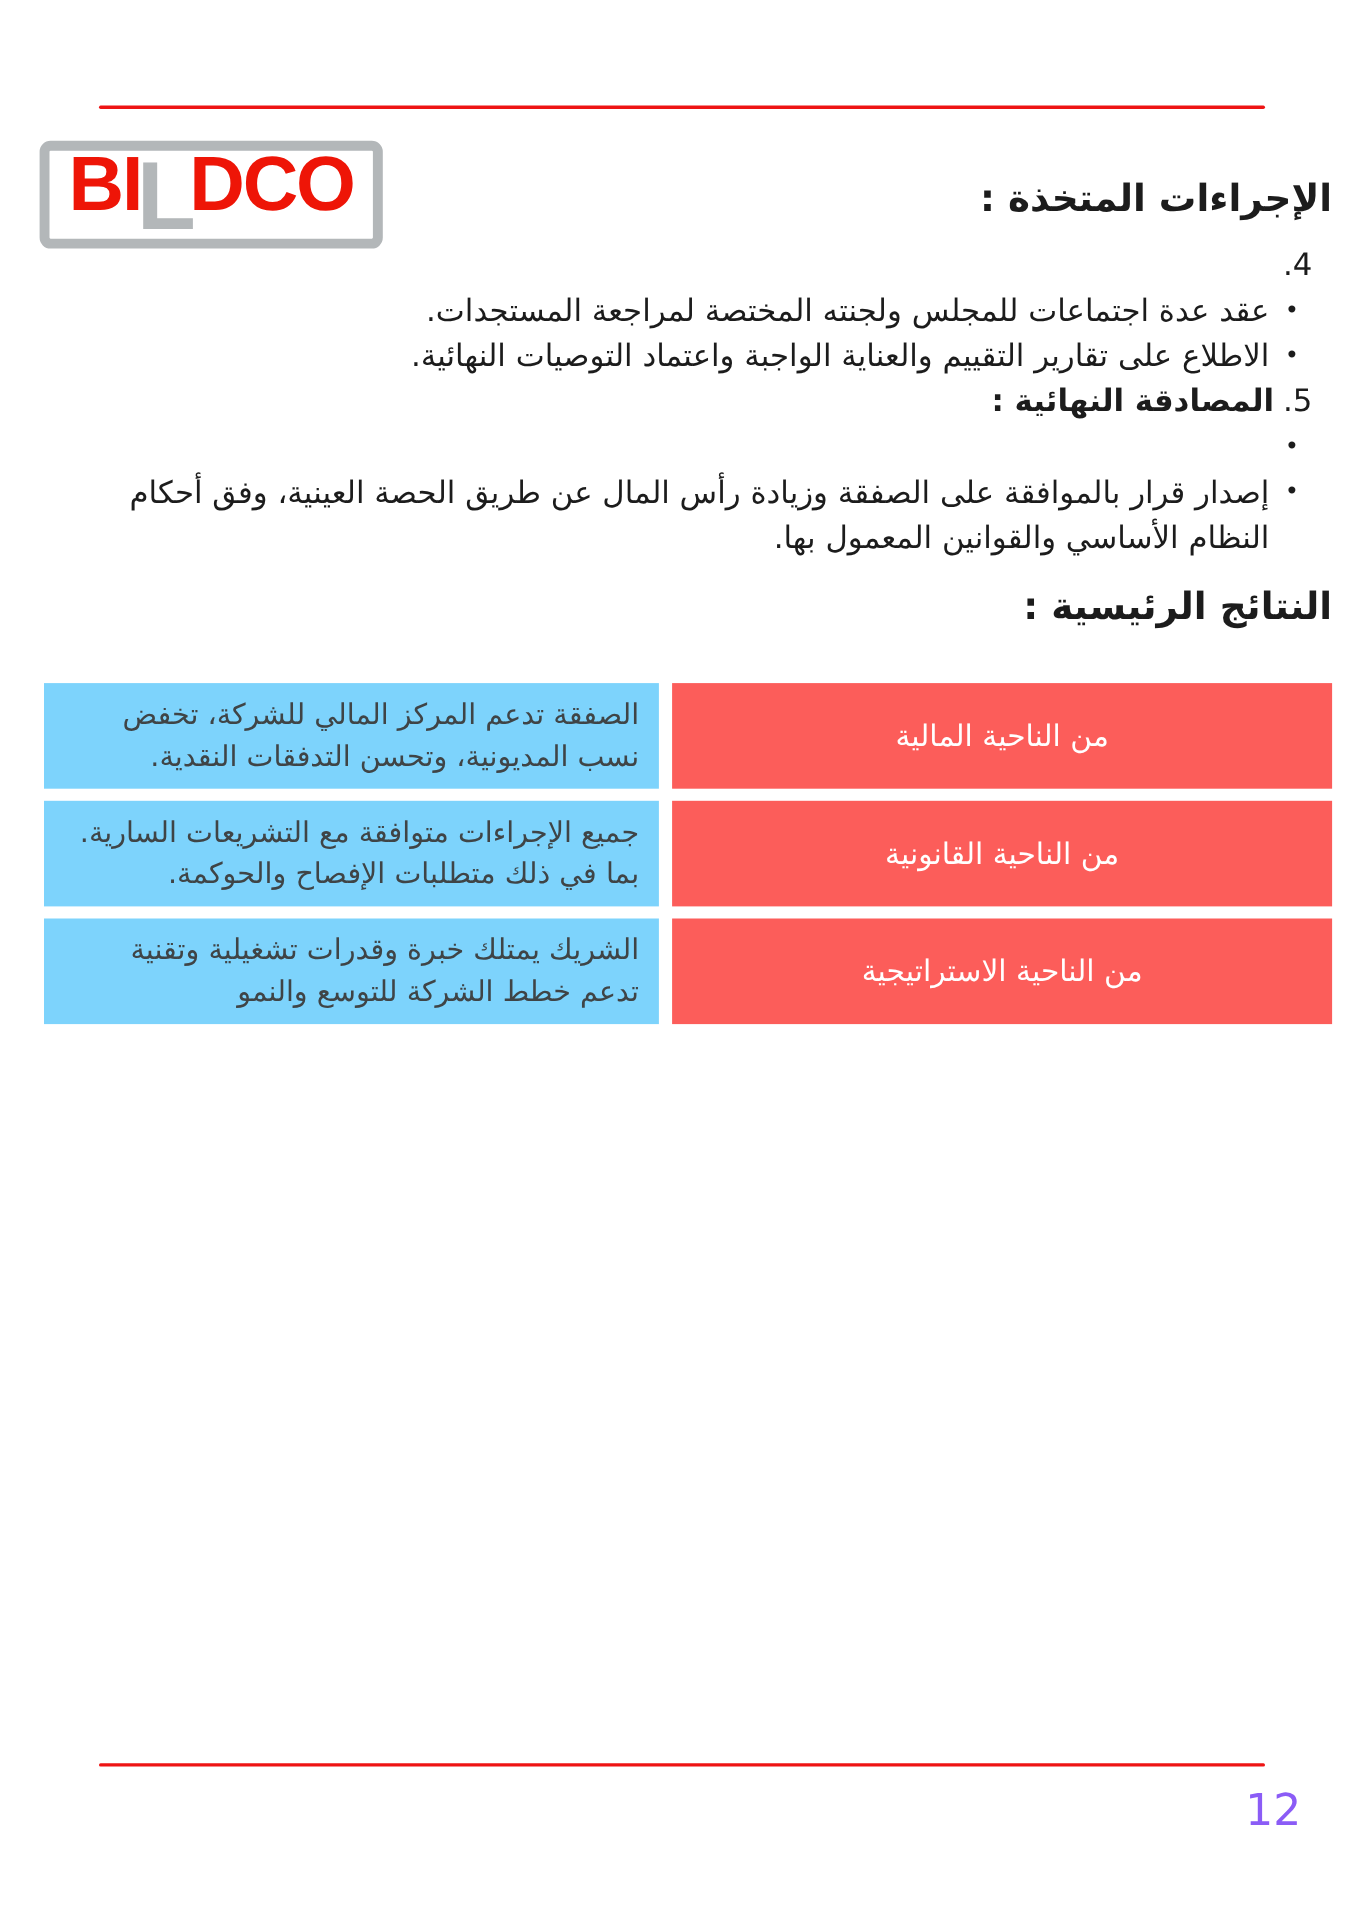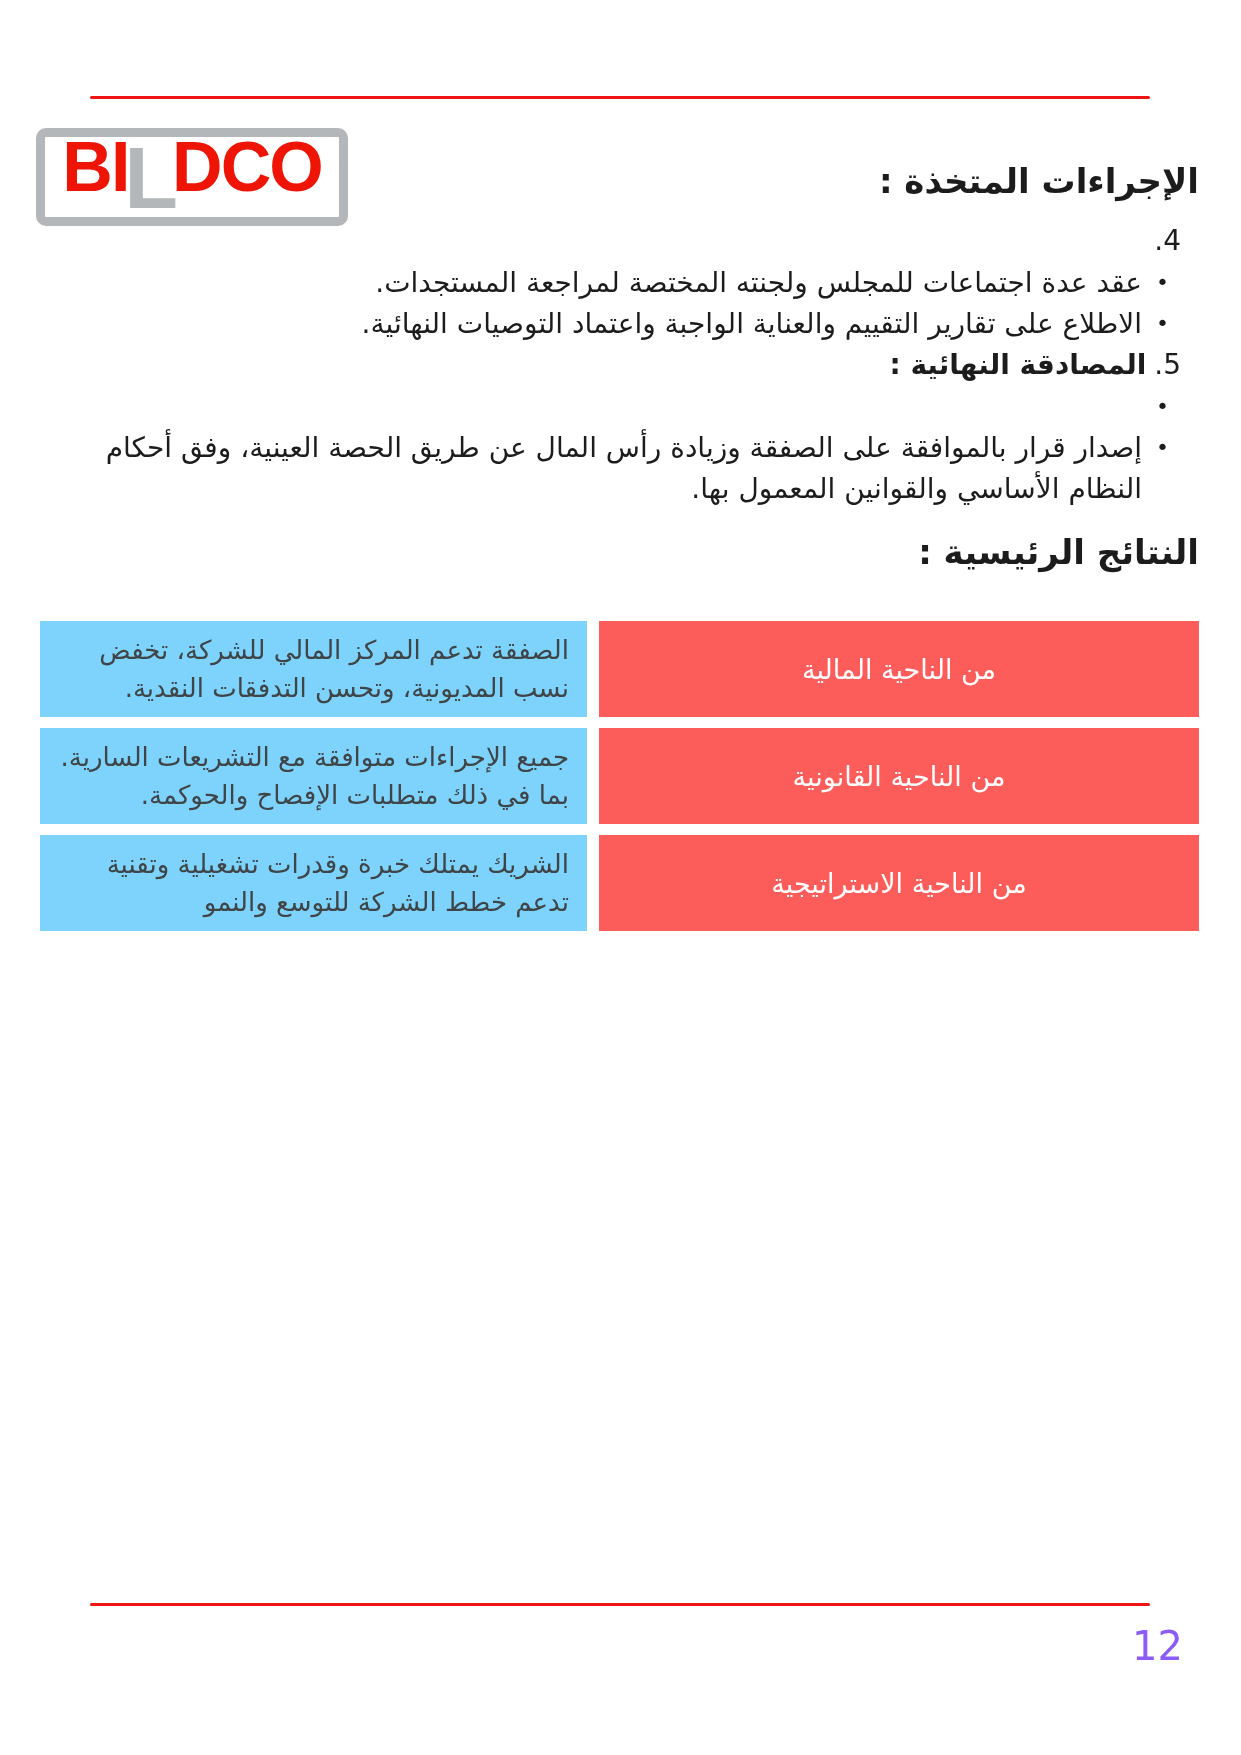--- a/index.html
+++ b/index.html
@@ -16,21 +16,21 @@
   .logo{position:absolute;left:36px;top:128px;width:312px;height:98px;}
   .logo-frame{position:absolute;inset:0;border:9px solid #b3b7b9;border-radius:10px;box-sizing:border-box;}
   .logo-text{
     position:absolute;top:4px;left:0;right:0;display:flex;align-items:flex-start;justify-content:center;
     font-family:"Liberation Sans", sans-serif;font-weight:bold;line-height:1;letter-spacing:-2px;
   }
   .logo-red{color:#ee1507;font-size:70px;z-index:1;}
   .logo-l{color:#b3b7b9;font-size:88px;position:relative;top:2px;margin:0 -4px;z-index:2;}
 
   
-  .content{position:absolute;top:158px;left:0;right:16px;direction:rtl;padding:0 26px 0 40px;}
+  .content{position:absolute;top:158px;left:0;right:4px;direction:rtl;padding:0 26px 0 40px;}
   .section-heading{font-size:34px;font-weight:bold;line-height:46px;margin:0;}
   .section-heading.second{margin-top:20px;}
 
   .list{margin-top:16px;}
   .num-item{display:flex;gap:8px;align-items:baseline;padding-right:18px;font-size:28px;line-height:42px;}
   .num-item .num{font-weight:normal;}
   .num-item .title{font-weight:bold;}
   .bullet-item{display:flex;gap:14px;padding-right:30px;padding-left:10px;font-size:28px;line-height:41px;}
   .bullet-dot{flex:none;font-size:22px;line-height:41px;}
 

